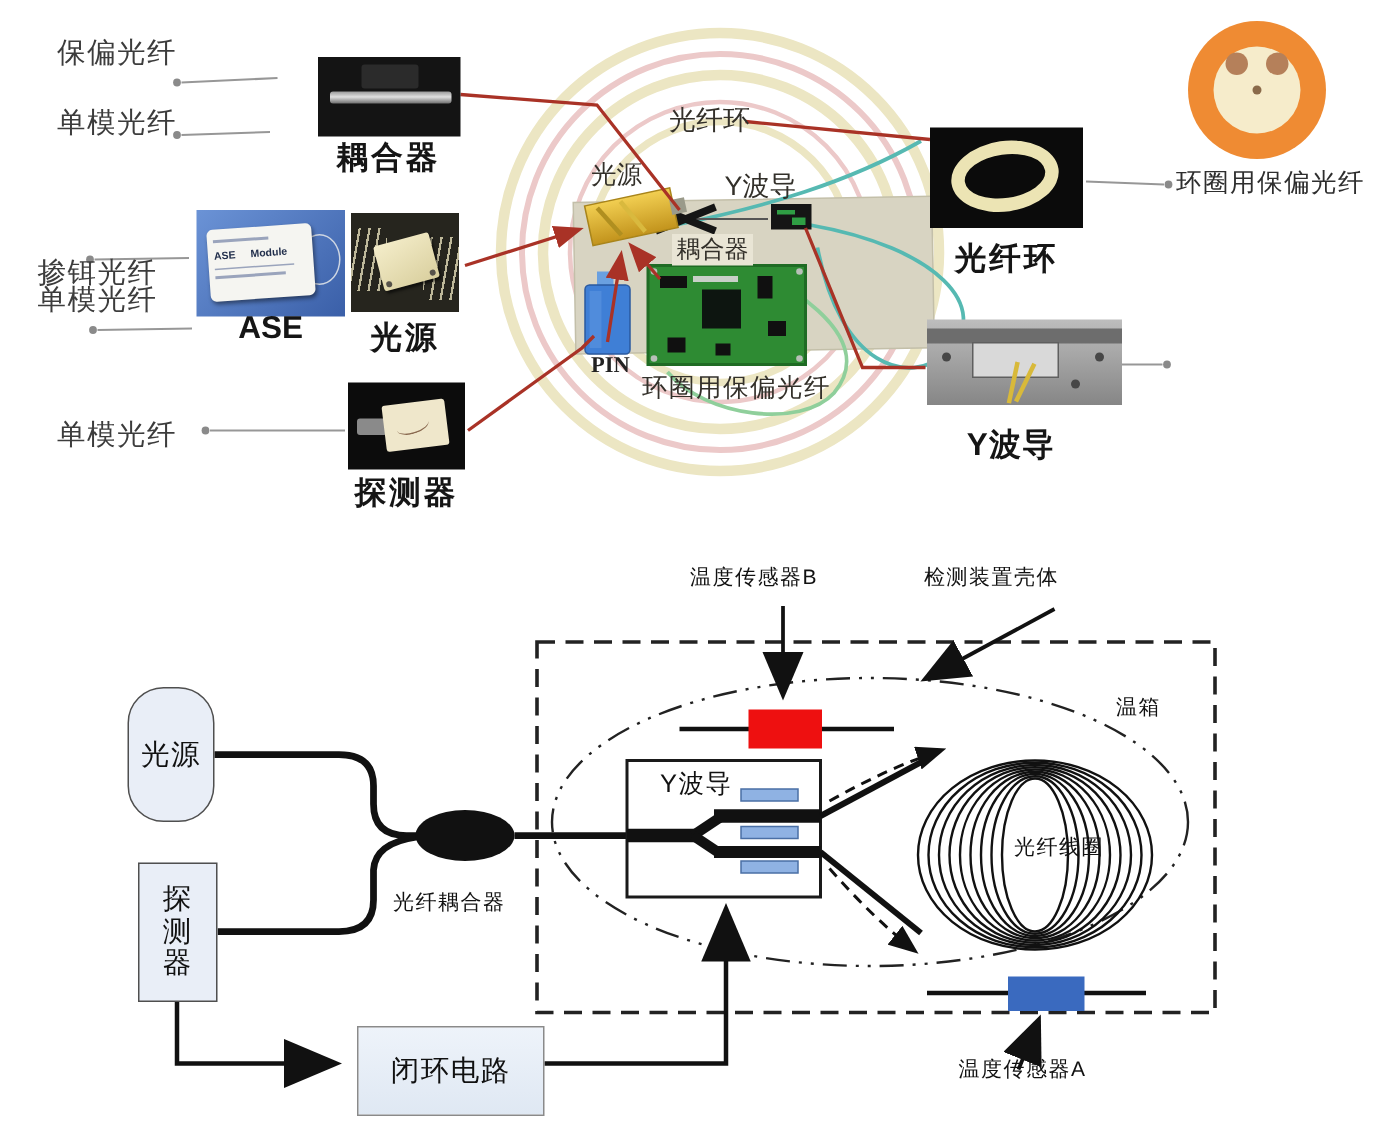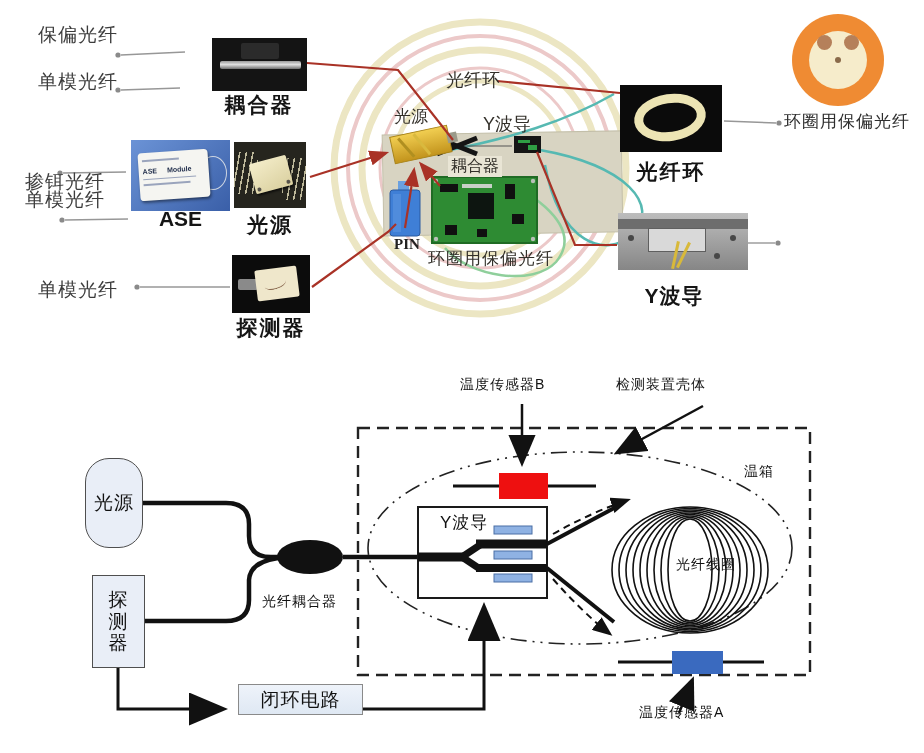--- a/index.html
+++ b/index.html
@@ -298,21 +298,21 @@
   <div class="core-lbl" style="left:448px;top:156px;font-size:16px;background:#e9e5d5;padding:0 3px;">耦合器</div>
   <div class="core-lbl" style="left:394px;top:236px;font-size:15px;font-weight:700;font-family:'Liberation Serif',serif;color:#222;">PIN</div>
   <div class="core-lbl" style="left:428px;top:247px;font-size:17px;letter-spacing:1px;">环圈用保偏光纤</div>
 
   <div class="schem-box stadium abs" style="left:85px;top:458px;width:58px;height:90px;">
     <span>光源</span>
   </div>
   <div class="schem-box abs" style="left:92px;top:575px;width:53px;height:93px;">
     <span class="vtext">探测器</span>
   </div>
-  <div class="schem-box loop-box abs" style="left:238px;top:684px;width:125px;height:31px;">
+  <div class="schem-box loop-box abs" style="left:238px;top:684px;width:125px;height:60px;">
     <span>闭环电路</span>
   </div>
 
   <div class="b-lbl" style="left:262px;top:593px;">光纤耦合器</div>
   <div class="b-lbl" style="left:440px;top:511px;font-size:17px;">Y波导</div>
   <div class="b-lbl" style="left:644px;top:556px;margin-left:32px;">光纤线圈</div>
   <div class="b-lbl" style="left:460px;top:376px;">温度传感器B</div>
   <div class="b-lbl" style="left:616px;top:376px;">检测装置壳体</div>
   <div class="b-lbl" style="left:744px;top:463px;">温箱</div>
   <div class="b-lbl" style="left:639px;top:704px;">温度传感器A</div>

